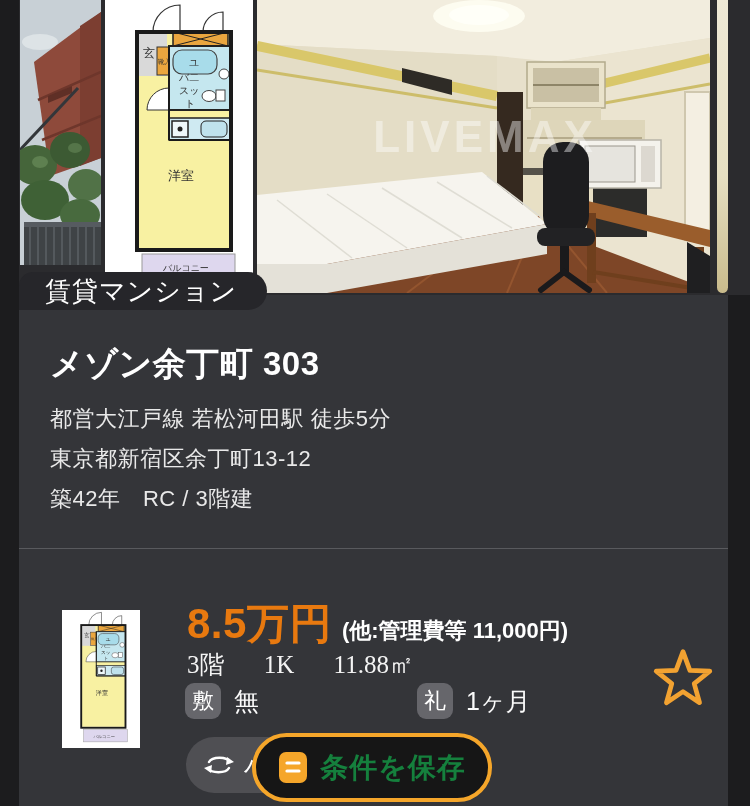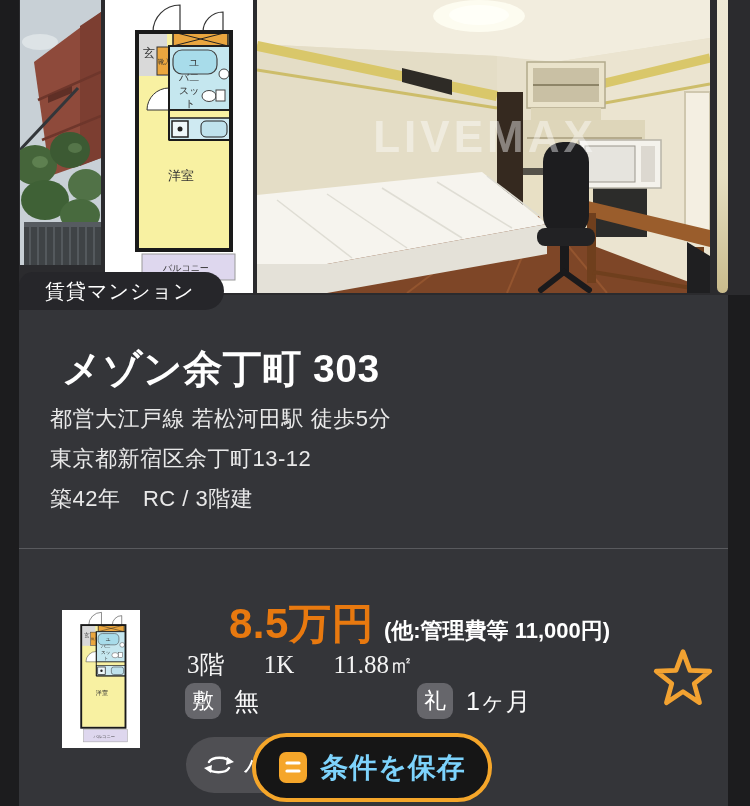--- a/index.html
+++ b/index.html
@@ -15,54 +15,54 @@
   .gallery{position:absolute;left:0;top:0;width:709px;height:295px;background:#2b2b2e;padding-left:28px;}
   .img{position:absolute;top:0;overflow:hidden;}
   .img-exterior{left:1px;width:81px;height:265px;}
   .img-floorplan{left:86px;width:148px;height:293px;background:#ffffff;}
   .img-interior{left:238px;width:453px;height:293px;}
   .img-sliver{left:698px;width:11px;height:293px;
     background:linear-gradient(#efe9d6 0%,#e6dfc2 60%,#c9bb8c 100%);
     border-radius:0 0 8px 8px;}
   .type-badge{
     position:absolute;left:0;top:272px;height:38px;z-index:5;
-    background:#26262a;color:#ffffff;font-size:20px;
+    background:#26262a;color:#ffffff;font-size:26px;
     display:flex;align-items:center;padding:0 30px 0 26px;
     border-radius:14px 19px 19px 0;letter-spacing:1px;
   }
 
   
-  .title{position:absolute;left:31px;top:342px;font-size:39px;font-weight:700;color:#ffffff;letter-spacing:.5px;margin-left:12px;}
+  .title{position:absolute;left:31px;top:342px;font-size:33px;font-weight:700;color:#ffffff;letter-spacing:.5px;}
   .info-line{position:absolute;left:31px;font-size:22px;color:#e9e9e9;letter-spacing:.5px;}
   .l1{top:404px}.l2{top:444px}.l3{top:484px}
   .divider{position:absolute;left:0;top:548px;width:709px;height:1px;background:#595a5e;}
 
   
   .thumb{position:absolute;left:43px;top:610px;width:78px;height:138px;background:#ffffff;}
   .price-row{position:absolute;left:168px;top:596px;display:flex;align-items:baseline;white-space:nowrap;}
-  .price-main{font-size:42px;font-weight:700;color:#e8790f;letter-spacing:.5px;margin-left:42px;}
+  .price-main{font-size:42px;font-weight:700;color:#e8790f;letter-spacing:.5px;}
   .price-note{font-size:22px;font-weight:700;color:#ffffff;margin-left:10px;}
   .specs{position:absolute;left:168px;top:648px;font-size:25px;color:#f4f4f4;font-family:Liberation Serif, serif;}
   .specs span{margin-right:33px;}
   .fee-group{position:absolute;top:683px;display:flex;align-items:center;gap:13px;}
   #fee1{left:166px}#fee2{left:398px}
   .fee-box{width:36px;height:36px;background:#66666b;border-radius:9px;color:#fff;
     font-size:22px;display:flex;align-items:center;justify-content:center;}
   .fee-val{font-size:25px;color:#fafafa;}
   .tag-pill{position:absolute;left:167px;top:737px;width:180px;height:56px;border-radius:28px;
     background:#4f4f53;display:flex;align-items:center;padding:0 0 0 16px;box-sizing:border-box;
     color:#fff;font-size:24px;gap:8px;z-index:1;}
   .star-btn{position:absolute;left:632px;top:646px;width:64px;height:64px;background:none;border:none;padding:0;cursor:pointer;}
 
   
   .save-btn{
     position:absolute;left:233px;top:733px;width:240px;height:69px;z-index:10;
     background:#161616;border:4px solid #f5a62a;border-radius:35px;box-sizing:border-box;
     display:flex;align-items:center;justify-content:center;gap:12px;
-    color:#7dd3fc;font-size:28px;font-weight:700;cursor:pointer;letter-spacing:1px;
+    color:#15803d;font-size:28px;font-weight:700;cursor:pointer;letter-spacing:1px;
   }
 
   svg{display:block;}
   .fp-text{fill:#333;}
 </style>
 </head>
 <body>
 
 <svg width="0" height="0" style="position:absolute" aria-hidden="true">
   <defs>

